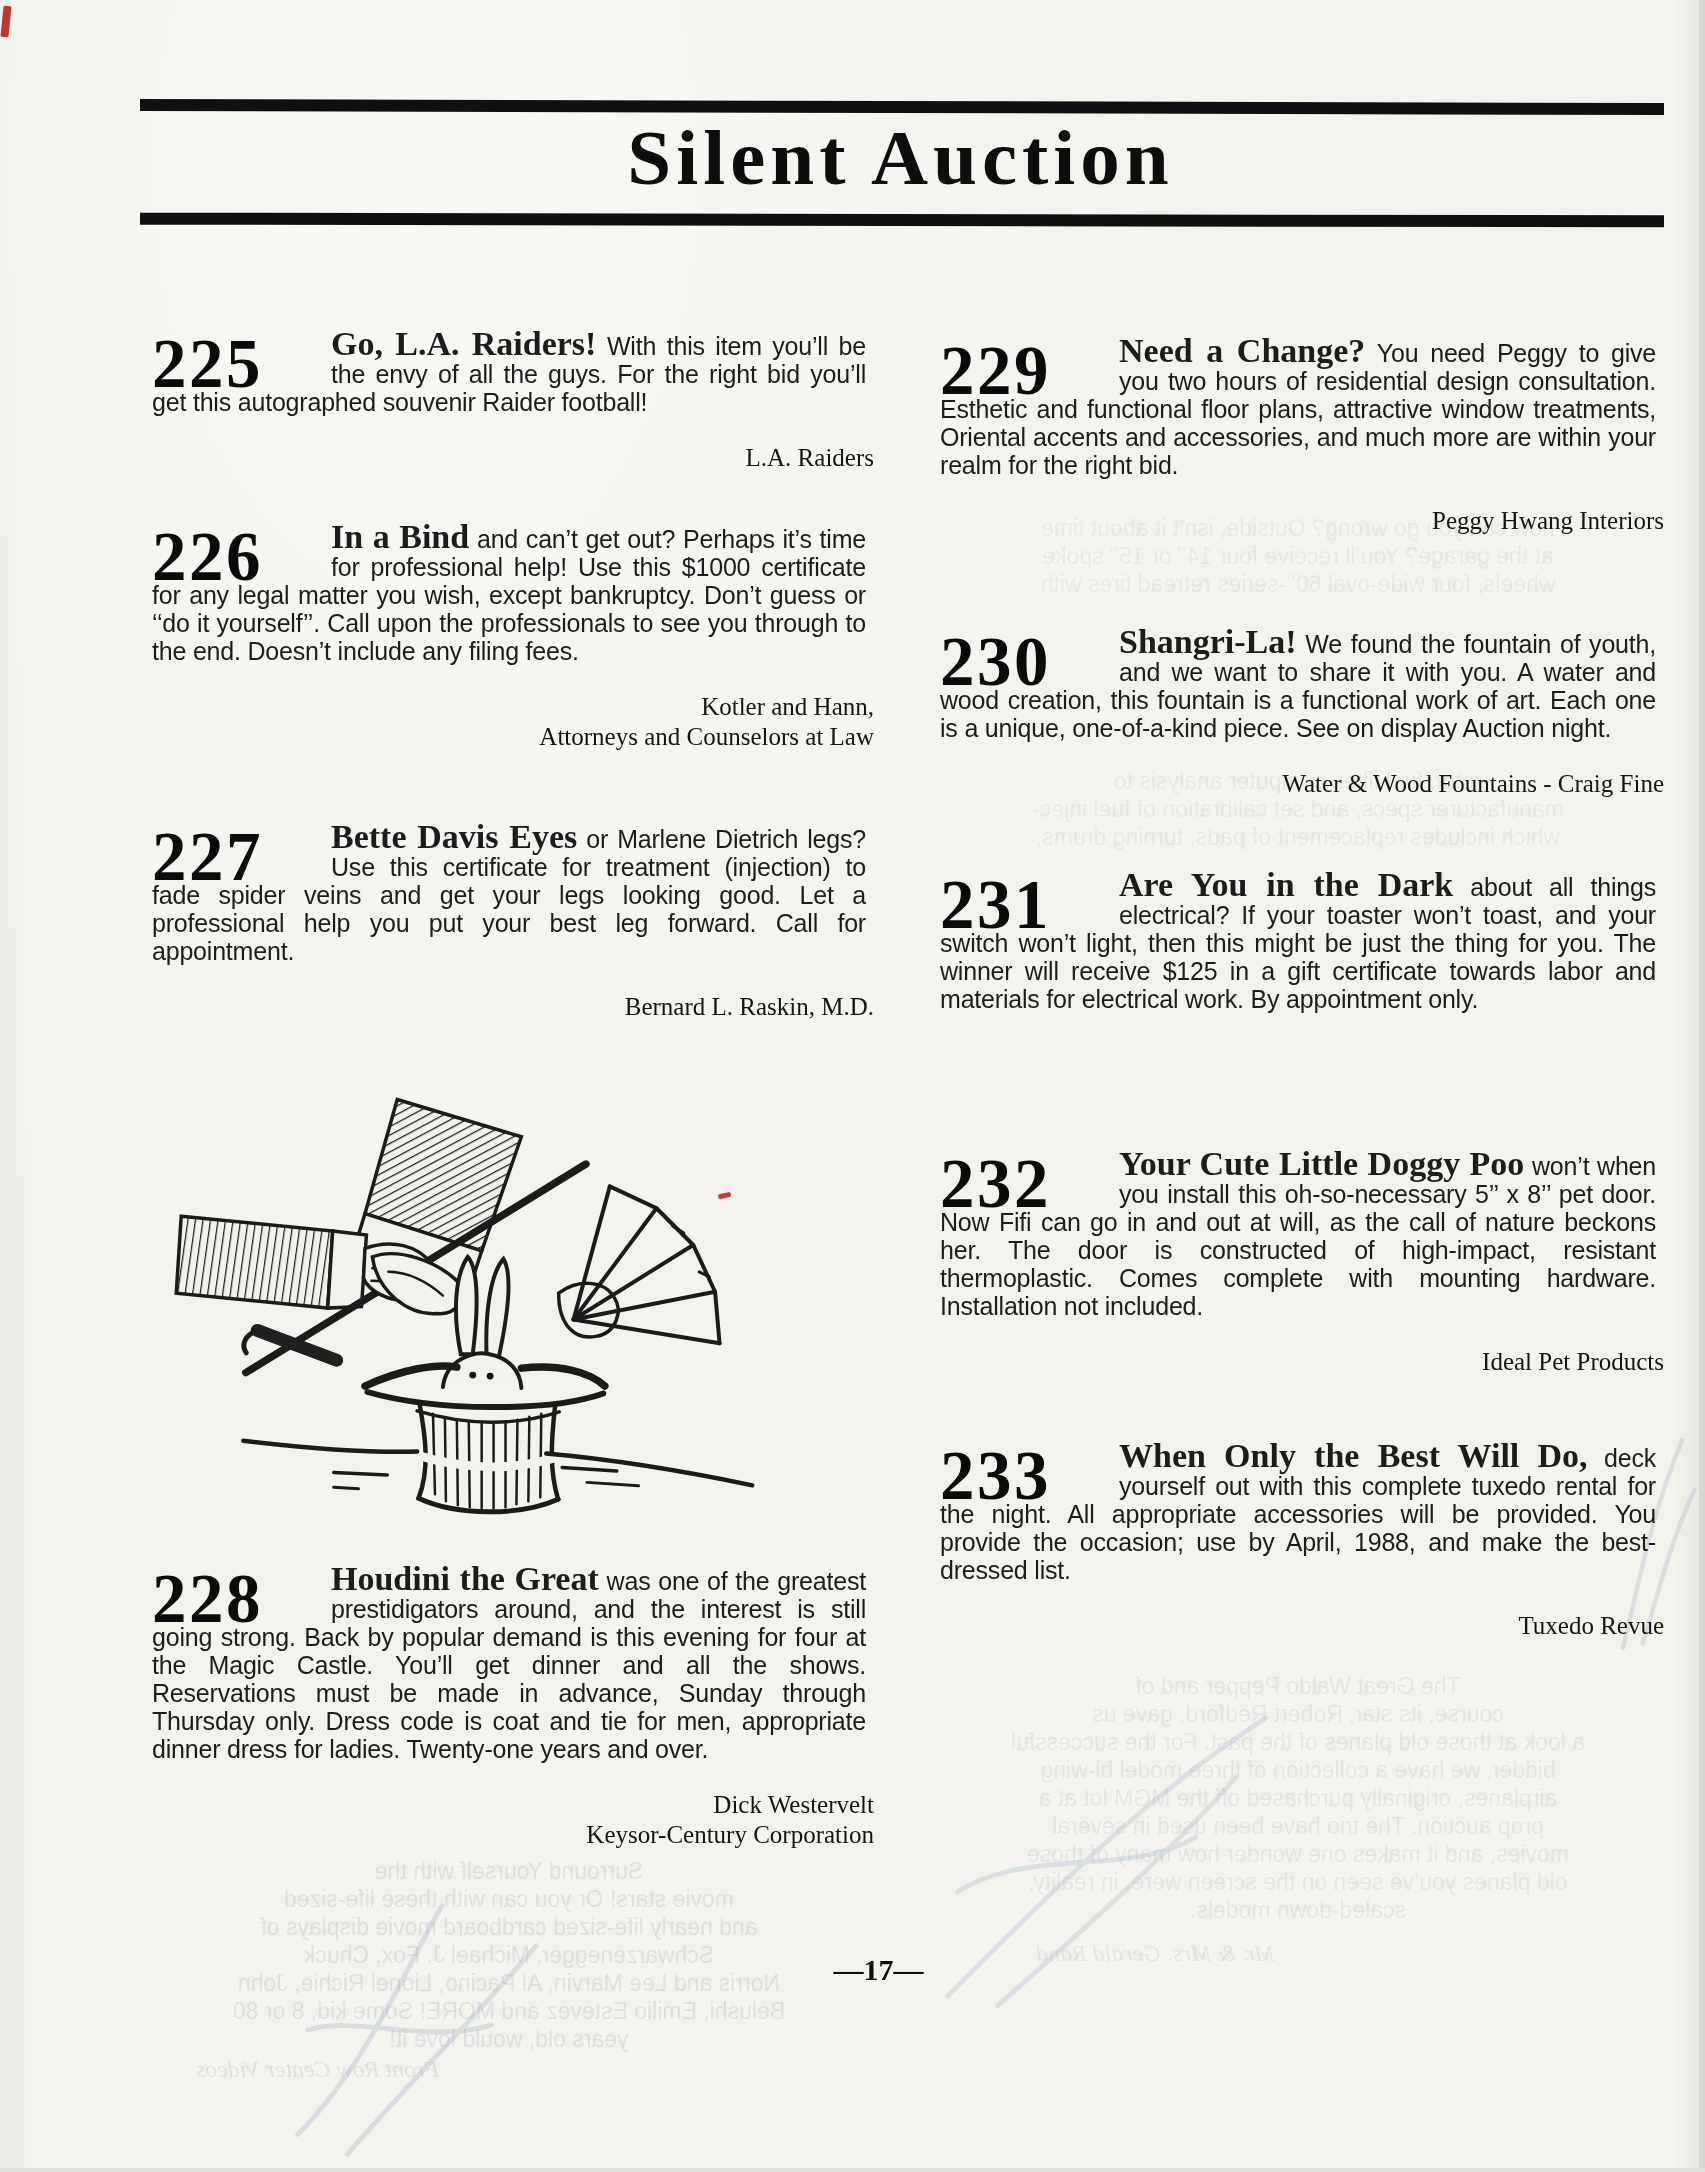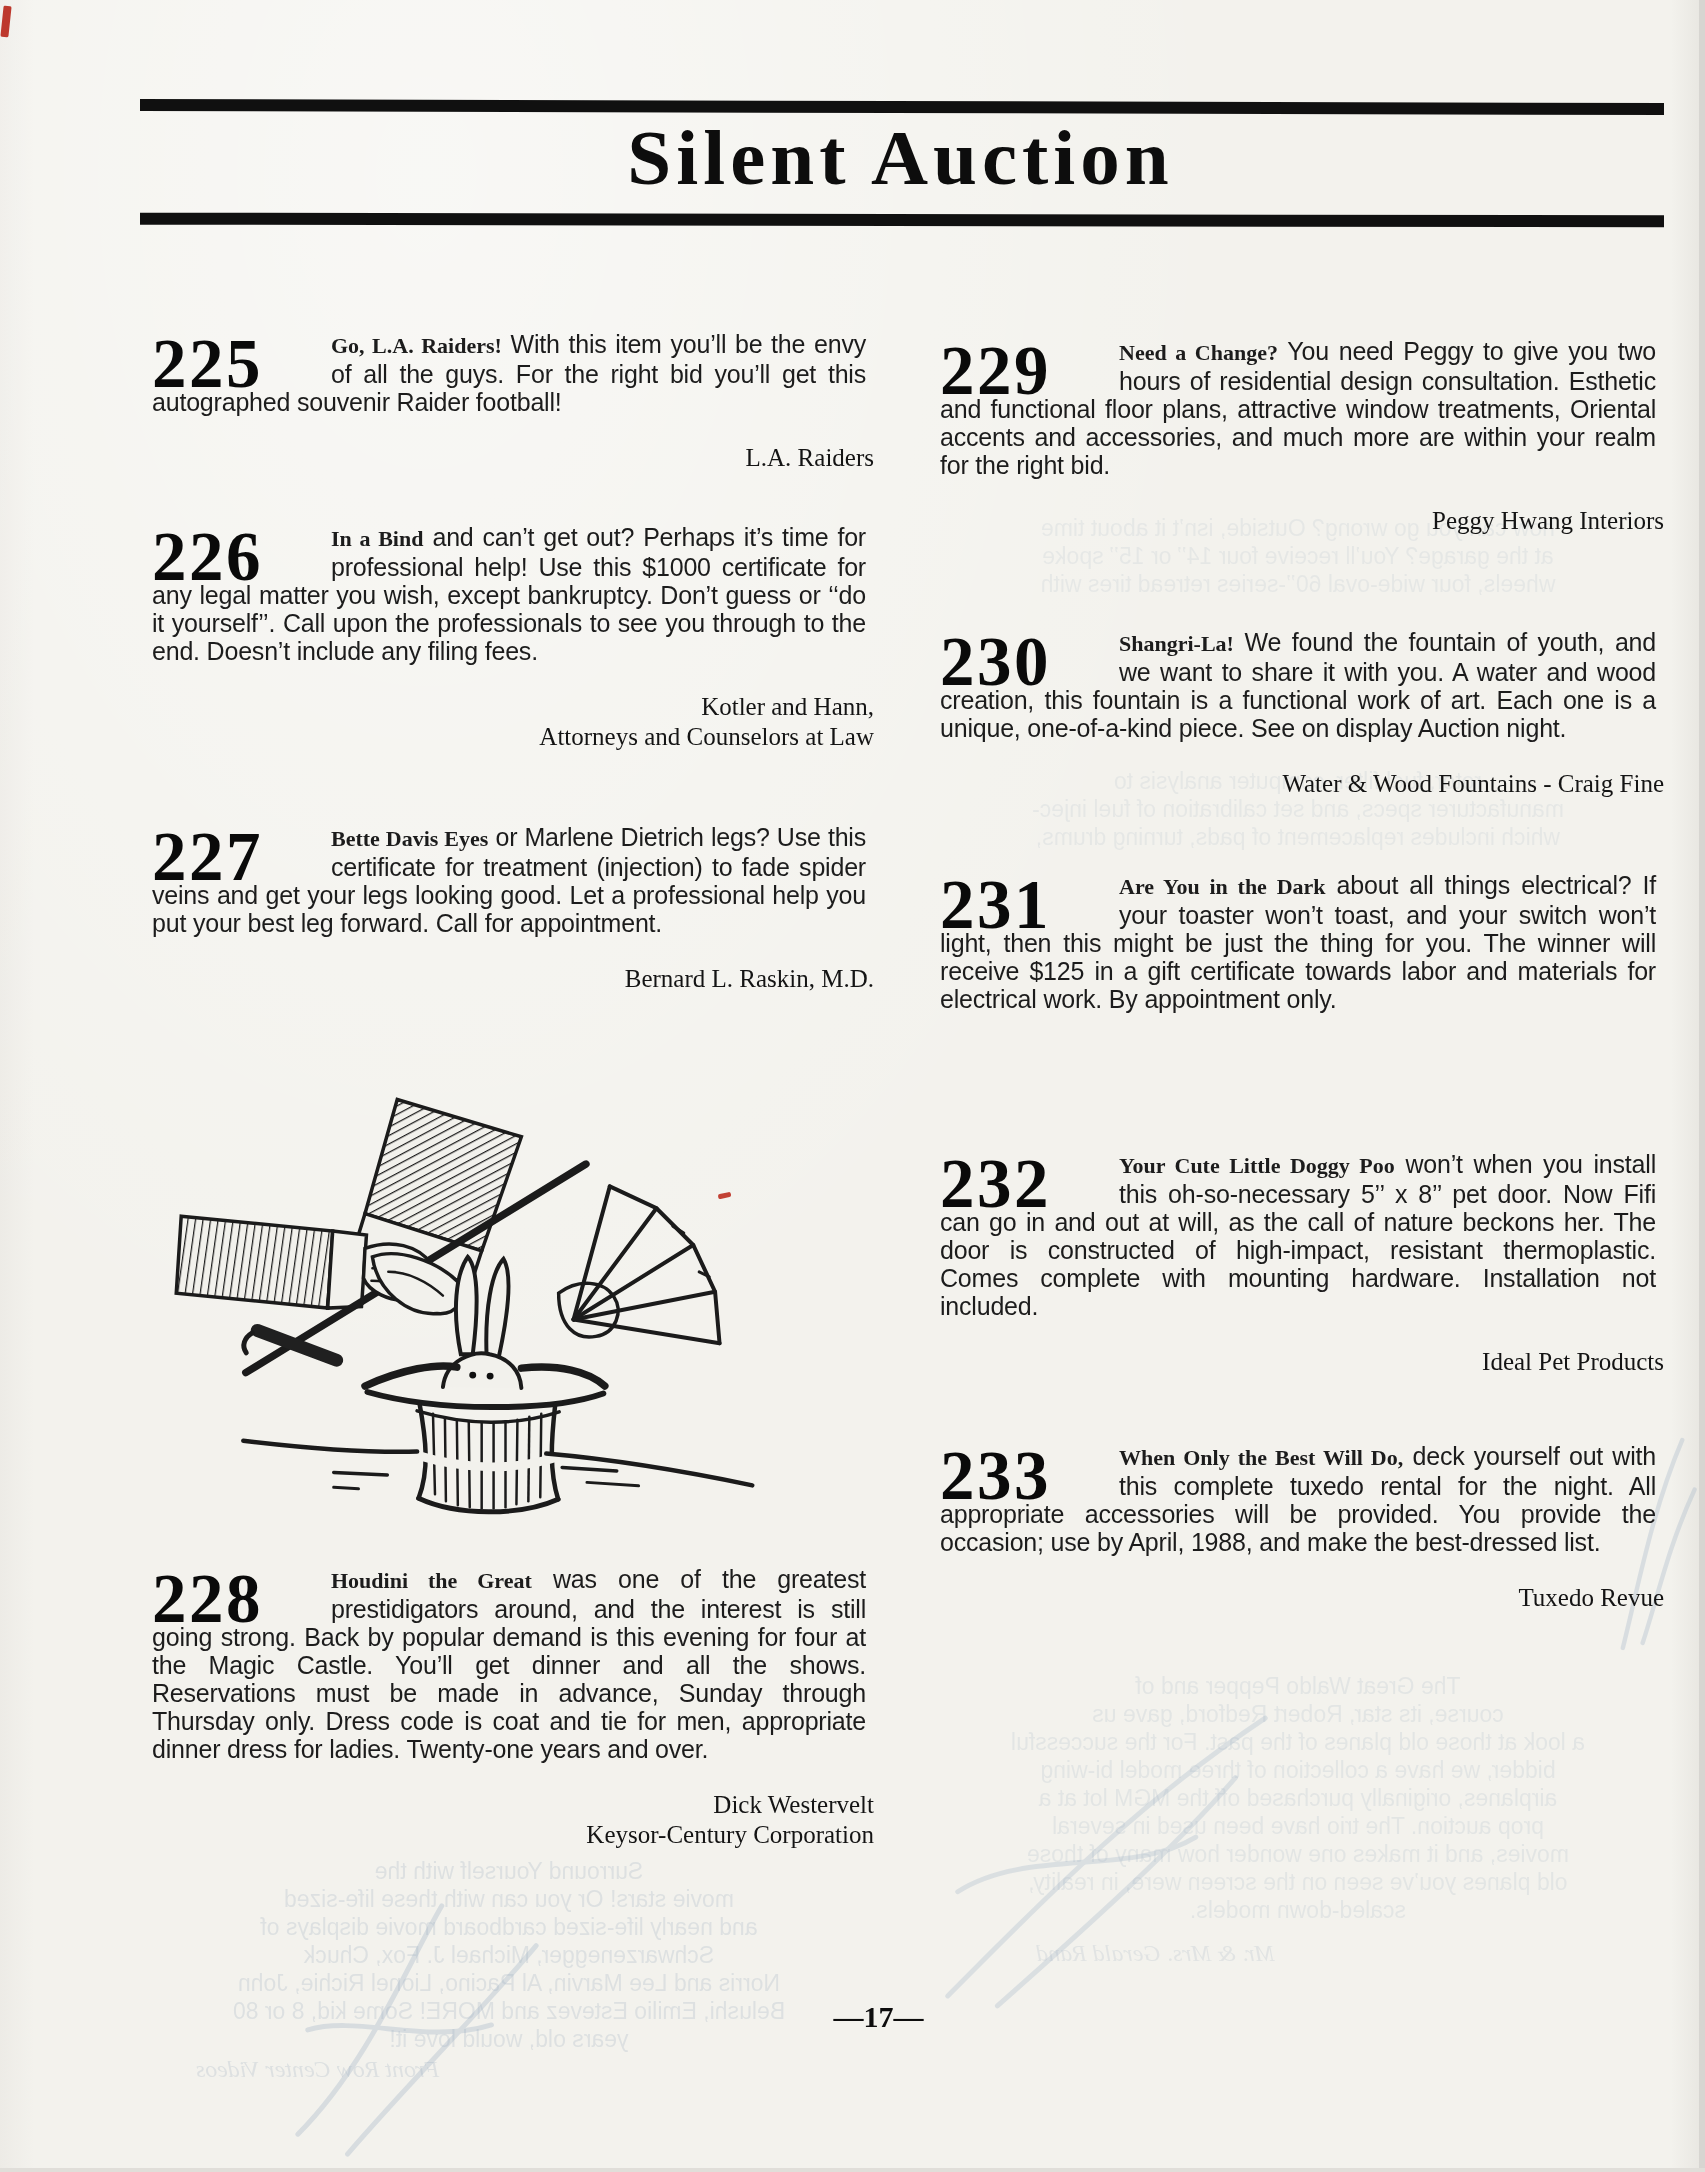--- a/index.html
+++ b/index.html
@@ -28,29 +28,29 @@
   .item-right { left:932px; width:732px; }
   .body {
     margin:8px; text-align:justify; font-size:25px; line-height:28px;
     color:#1c1c1c; letter-spacing:-0.2px;
   }
   .num {
     float:left; width:179px; height:55px; margin-top:3px;
     font-family:"Liberation Serif", serif; font-weight:bold;
     font-size:69px; line-height:0.92; letter-spacing:2.5px; color:#0a0a0a;
   }
-  .lead { font-family:"Liberation Serif", serif; font-weight:bold; font-size:22px; letter-spacing:0; }
+  .lead { font-family:"Liberation Serif", serif; font-weight:bold; font-size:34px; letter-spacing:0; }
   .attr {
     margin-top:27px; text-align:right; white-space:pre-line;
     font-family:"Liberation Serif", serif; 
     font-size:25px; line-height:30px; color:#141414;
   }
 
   .pageno {
-    position:absolute; left:814px; top:2000px; width:129px; text-align:center;
+    position:absolute; left:814px; top:1953px; width:129px; text-align:center;
     font-family:"Liberation Serif", serif; font-weight:bold; font-size:30px; color:#0d0d0d;
   }
 
   .illustration { position:absolute; left:139px; top:1082px; width:735px; height:472px; }
 
   .ghost {
     position:absolute; transform:scaleX(-1); color:#64809f;
     font-size:23px; line-height:28px; white-space:pre-line; text-align:center;
     filter:blur(0.6px); pointer-events:none;
   }

